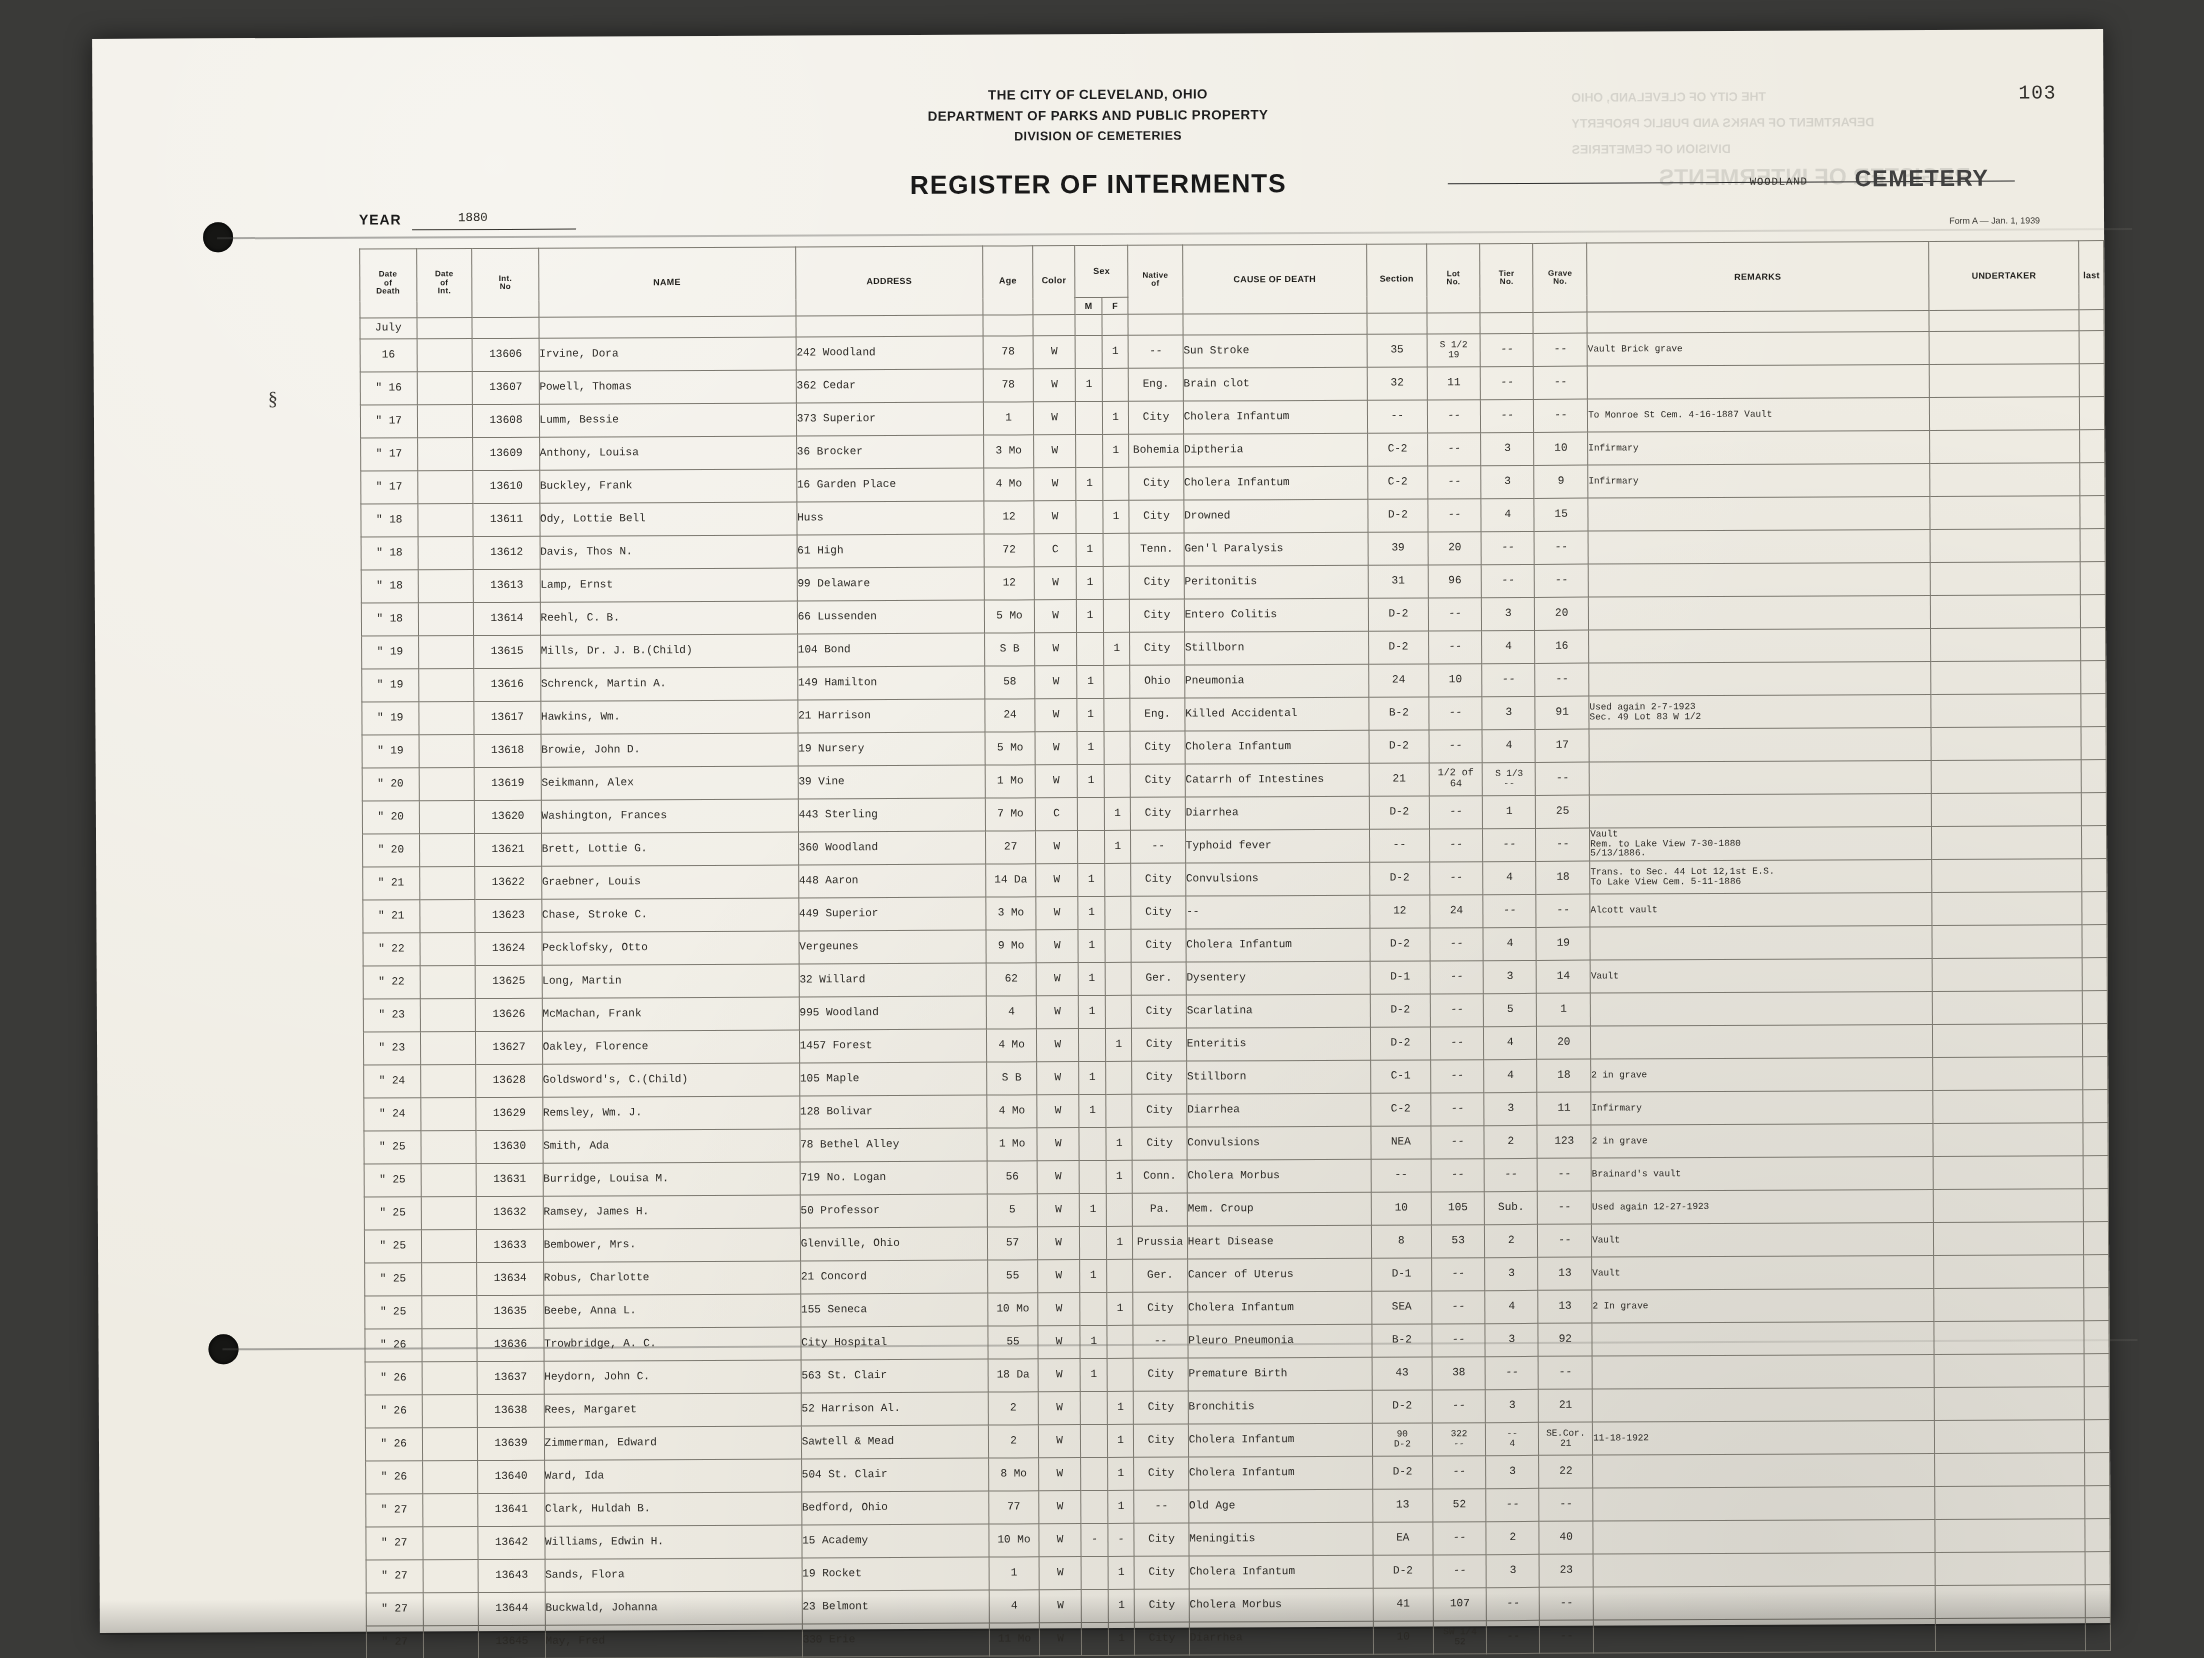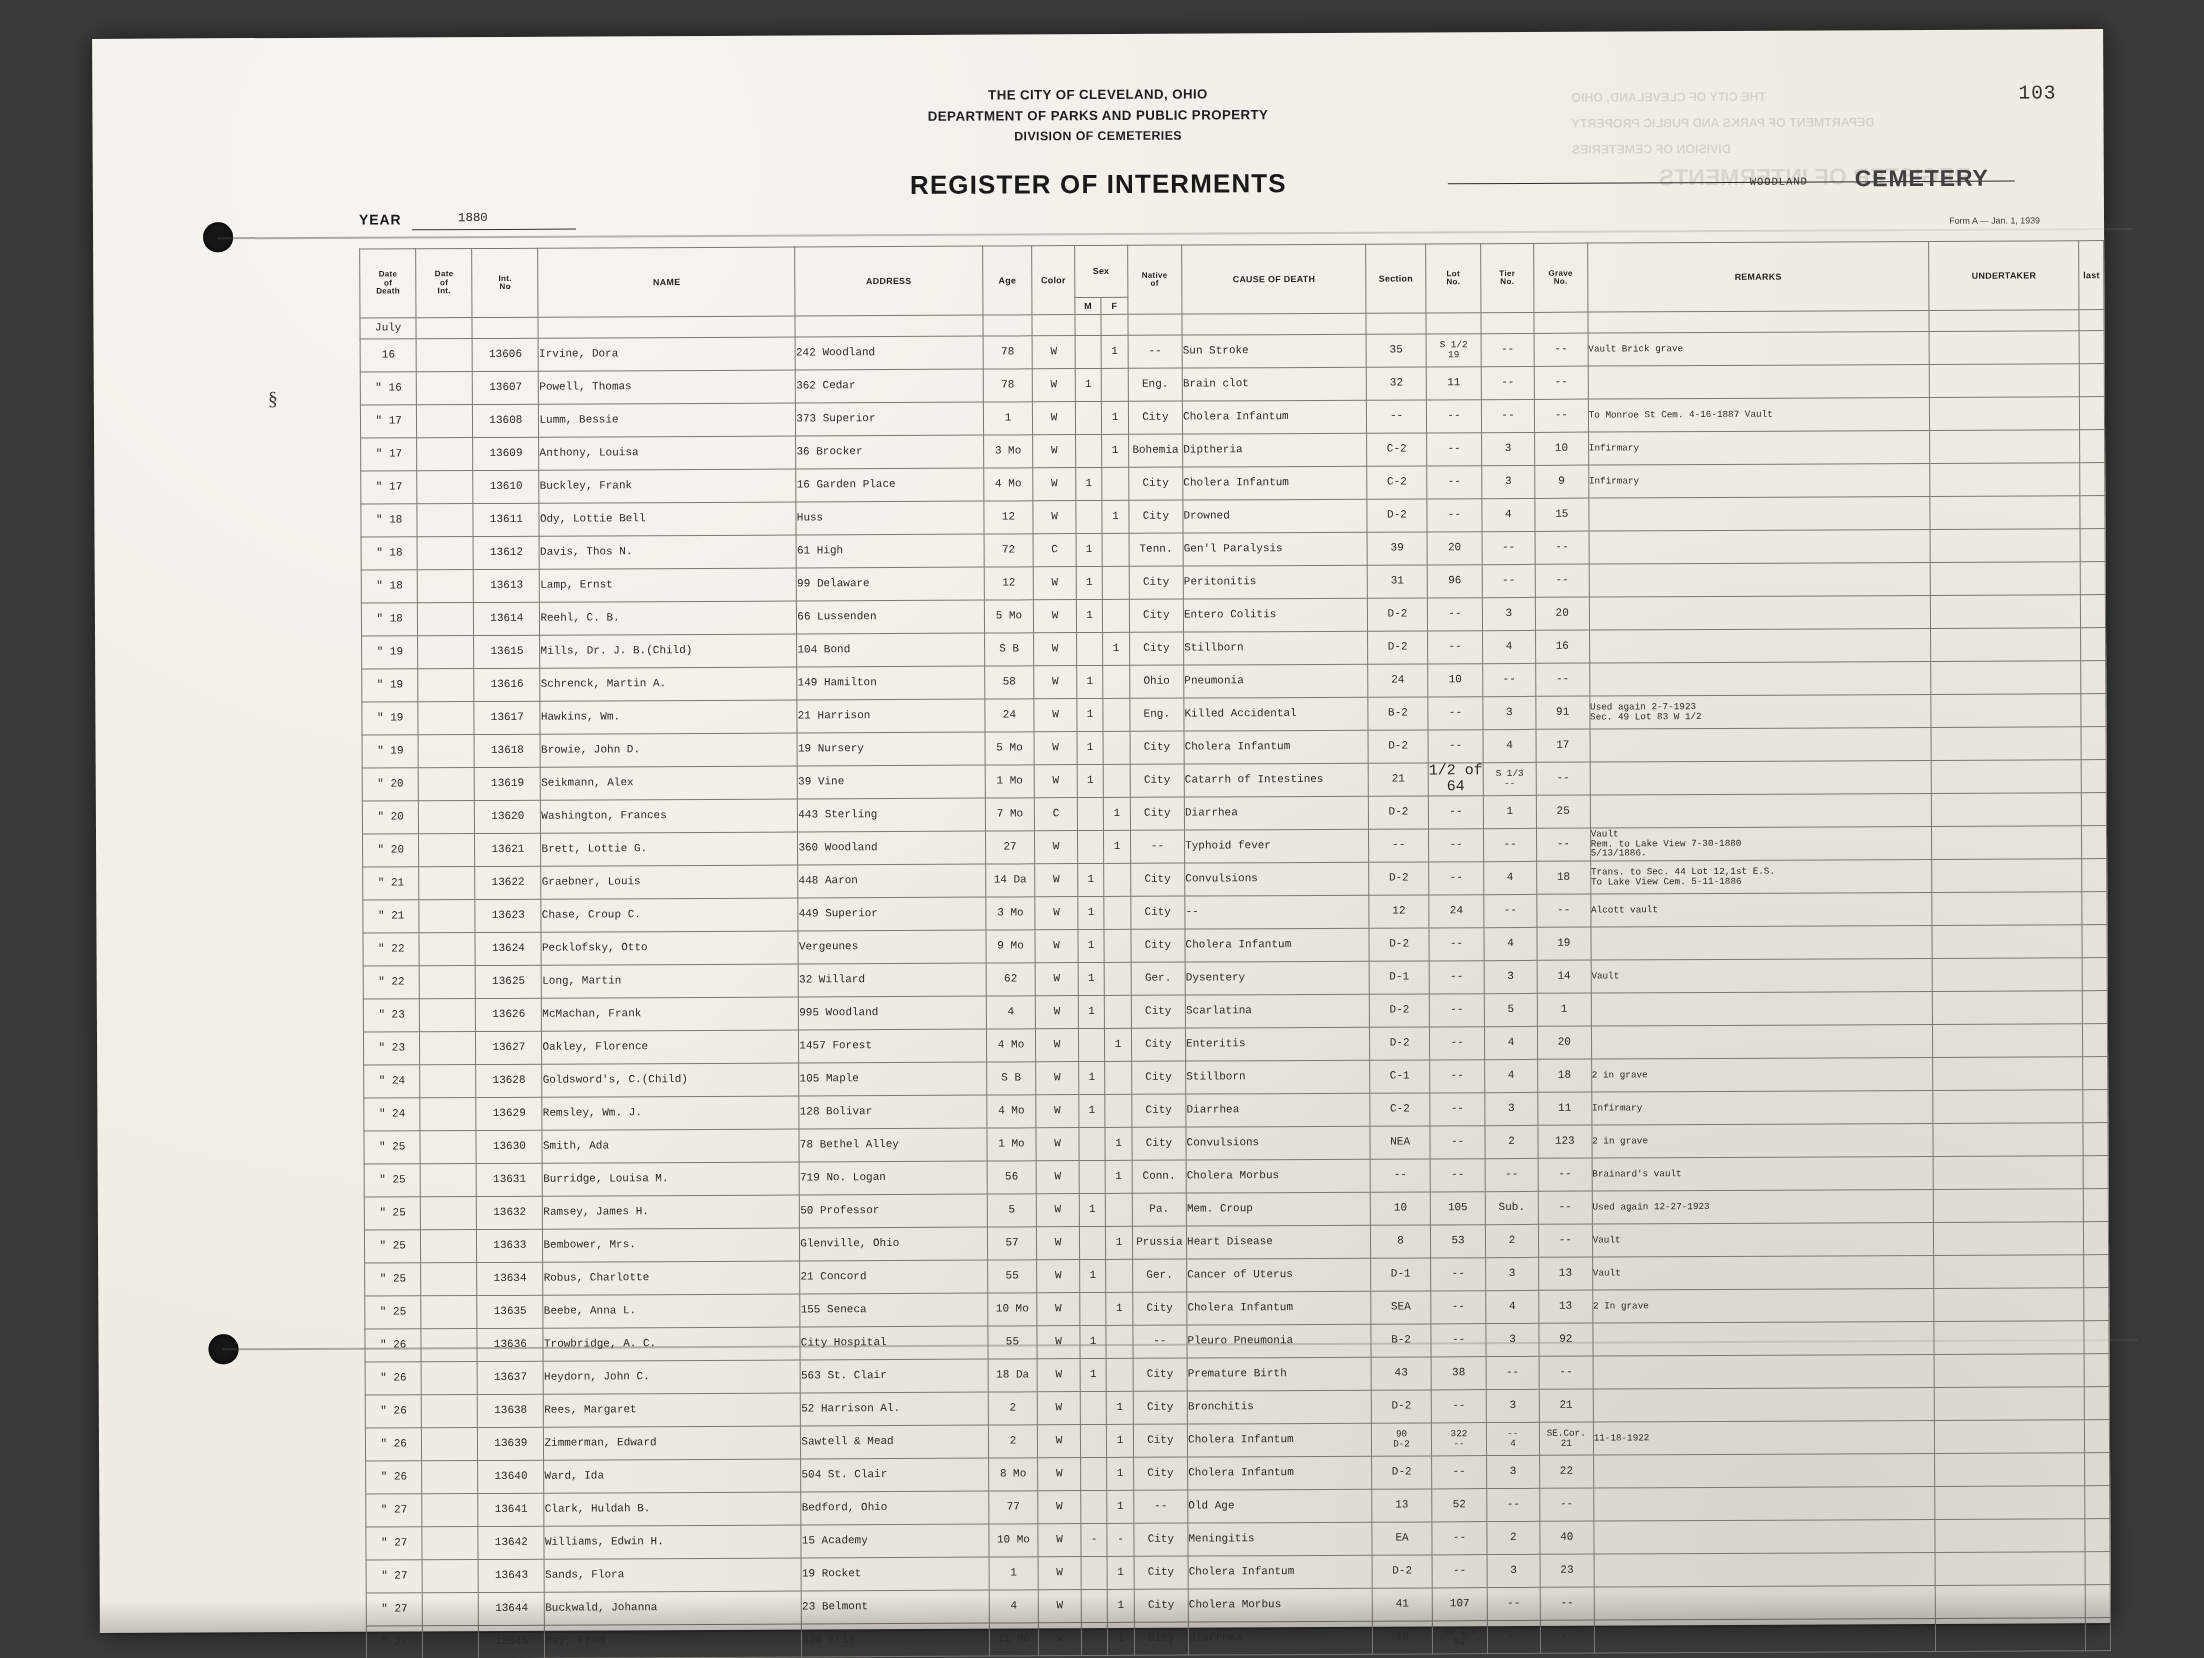--- a/index.html
+++ b/index.html
@@ -942,21 +942,21 @@
             </td>
             <td class="c">
               <span class="cell-txt">City</span>
             </td>
             <td class="l">
               <span class="cell-txt">Catarrh of Intestines</span>
             </td>
             <td class="c">
               <span class="cell-txt">21</span>
             </td>
-            <td class="c" style="font-size: 15px;">
+            <td class="c" style="font-size: 10px;">
               <span class="cell-txt">1/2 of</span>
               <span class="cell-txt">64</span>
             </td>
             <td class="c" style="font-size: 9.3px;">
               <span class="cell-txt">S 1/3</span>
               <span class="cell-txt">--</span>
             </td>
             <td class="c">
               <span class="cell-txt">--</span>
             </td>
@@ -1145,21 +1145,21 @@
             <td class="c">
               <span class="cell-txt">"  21</span>
             </td>
             <td class="c">
               <span class="cell-txt"></span>
             </td>
             <td class="c">
               <span class="cell-txt">13623</span>
             </td>
             <td class="l">
-              <span class="cell-txt">Chase, Croup C.</span>
+              <span class="cell-txt">Chase, Stroke C.</span>
             </td>
             <td class="l">
               <span class="cell-txt">449 Superior</span>
             </td>
             <td class="c">
               <span class="cell-txt">3 Mo</span>
             </td>
             <td class="c">
               <span class="cell-txt">W</span>
             </td>

